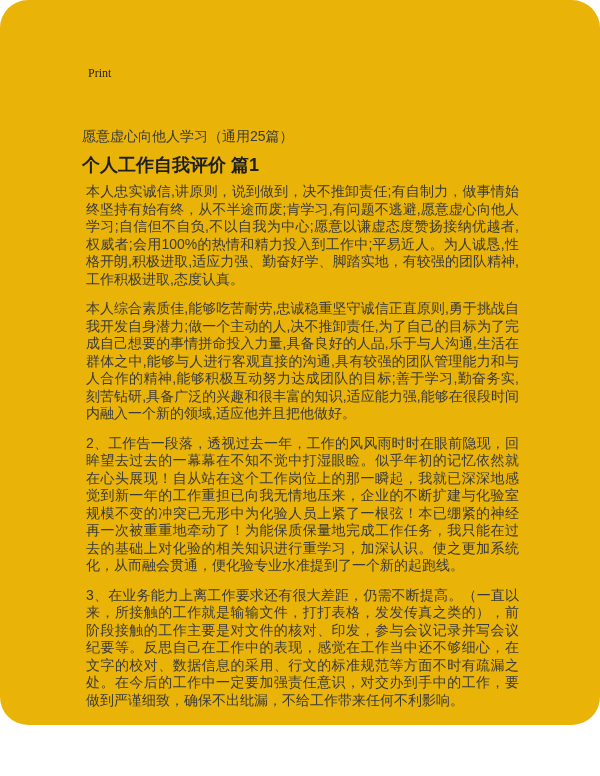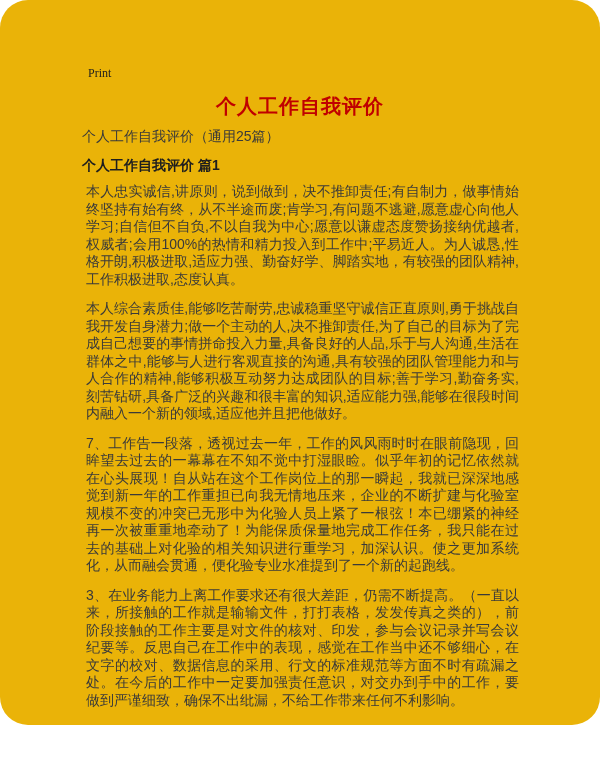--- a/index.html
+++ b/index.html
@@ -44,21 +44,21 @@
     width: 437px;
   }
   .subtitle {
     margin: 0 0 12px 0;
     font-size: 14px;
     line-height: 17px;
     color: #3a3a3a;
   }
   .section-heading {
     margin: 0 0 9px 0;
-    font-size: 14px;
+    font-size: 18px;
     line-height: 17px;
     font-weight: bold;
     color: #1e1e1e;
   }
   .body-paragraph {
     margin: 0 0 12px 4px;
     font-size: 14px;
     line-height: 17.5px;
     color: #3a3a3a;
     text-align: justify;
@@ -71,32 +71,31 @@
     margin-top: 16px;
   }
 </style>
 </head>
 <body>
 
 <div class="page">
 
   <div class="print-label">Print</div>
 
-  <h1 class="doc-title" style="color: rgb(192, 0, 0);">个人工作自我评价</h1>
 
   <div class="content">
 
-    <p class="subtitle">个人工作自我评价（通用25篇）</p>
+    <p class="subtitle">愿意虚心向他人学习（通用25篇）</p>
 
     <h2 class="section-heading">个人工作自我评价 篇1</h2>
 
     <p class="body-paragraph">本人忠实诚信,讲原则，说到做到，决不推卸责任;有自制力，做事情始终坚持有始有终，从不半途而废;肯学习,有问题不逃避,愿意虚心向他人学习;自信但不自负,不以自我为中心;愿意以谦虚态度赞扬接纳优越者,权威者;会用100%的热情和精力投入到工作中;平易近人。为人诚恳,性格开朗,积极进取,适应力强、勤奋好学、脚踏实地，有较强的团队精神,工作积极进取,态度认真。</p>
 
     <p class="body-paragraph">本人综合素质佳,能够吃苦耐劳,忠诚稳重坚守诚信正直原则,勇于挑战自我开发自身潜力;做一个主动的人,决不推卸责任,为了自己的目标为了完成自己想要的事情拼命投入力量,具备良好的人品,乐于与人沟通,生活在群体之中,能够与人进行客观直接的沟通,具有较强的团队管理能力和与人合作的精神,能够积极互动努力达成团队的目标;善于学习,勤奋务实,刻苦钻研,具备广泛的兴趣和很丰富的知识,适应能力强,能够在很段时间内融入一个新的领域,适应他并且把他做好。</p>
 
 
-    <p class="body-paragraph">7、工作告一段落，透视过去一年，工作的风风雨时时在眼前隐现，回眸望去过去的一幕幕在不知不觉中打湿眼睑。似乎年初的记忆依然就在心头展现！自从站在这个工作岗位上的那一瞬起，我就已深深地感觉到新一年的工作重担已向我无情地压来，企业的不断扩建与化验室规模不变的冲突已无形中为化验人员上紧了一根弦！本已绷紧的神经再一次被重重地牵动了！为能保质保量地完成工作任务，我只能在过去的基础上对化验的相关知识进行重学习，加深认识。使之更加系统化，从而融会贯通，便化验专业水准提到了一个新的起跑线。</p>
+    <p class="body-paragraph">2、工作告一段落，透视过去一年，工作的风风雨时时在眼前隐现，回眸望去过去的一幕幕在不知不觉中打湿眼睑。似乎年初的记忆依然就在心头展现！自从站在这个工作岗位上的那一瞬起，我就已深深地感觉到新一年的工作重担已向我无情地压来，企业的不断扩建与化验室规模不变的冲突已无形中为化验人员上紧了一根弦！本已绷紧的神经再一次被重重地牵动了！为能保质保量地完成工作任务，我只能在过去的基础上对化验的相关知识进行重学习，加深认识。使之更加系统化，从而融会贯通，便化验专业水准提到了一个新的起跑线。</p>
 
 
     <p class="body-paragraph last">3、在业务能力上离工作要求还有很大差距，仍需不断提高。（一直以来，所接触的工作就是输输文件，打打表格，发发传真之类的），前阶段接触的工作主要是对文件的核对、印发，参与会议记录并写会议纪要等。反思自己在工作中的表现，感觉在工作当中还不够细心，在文字的校对、数据信息的采用、行文的标准规范等方面不时有疏漏之处。在今后的工作中一定要加强责任意识，对交办到手中的工作，要做到严谨细致，确保不出纰漏，不给工作带来任何不利影响。</p>
 
   </div>
 </div>
 
 </body></html>

